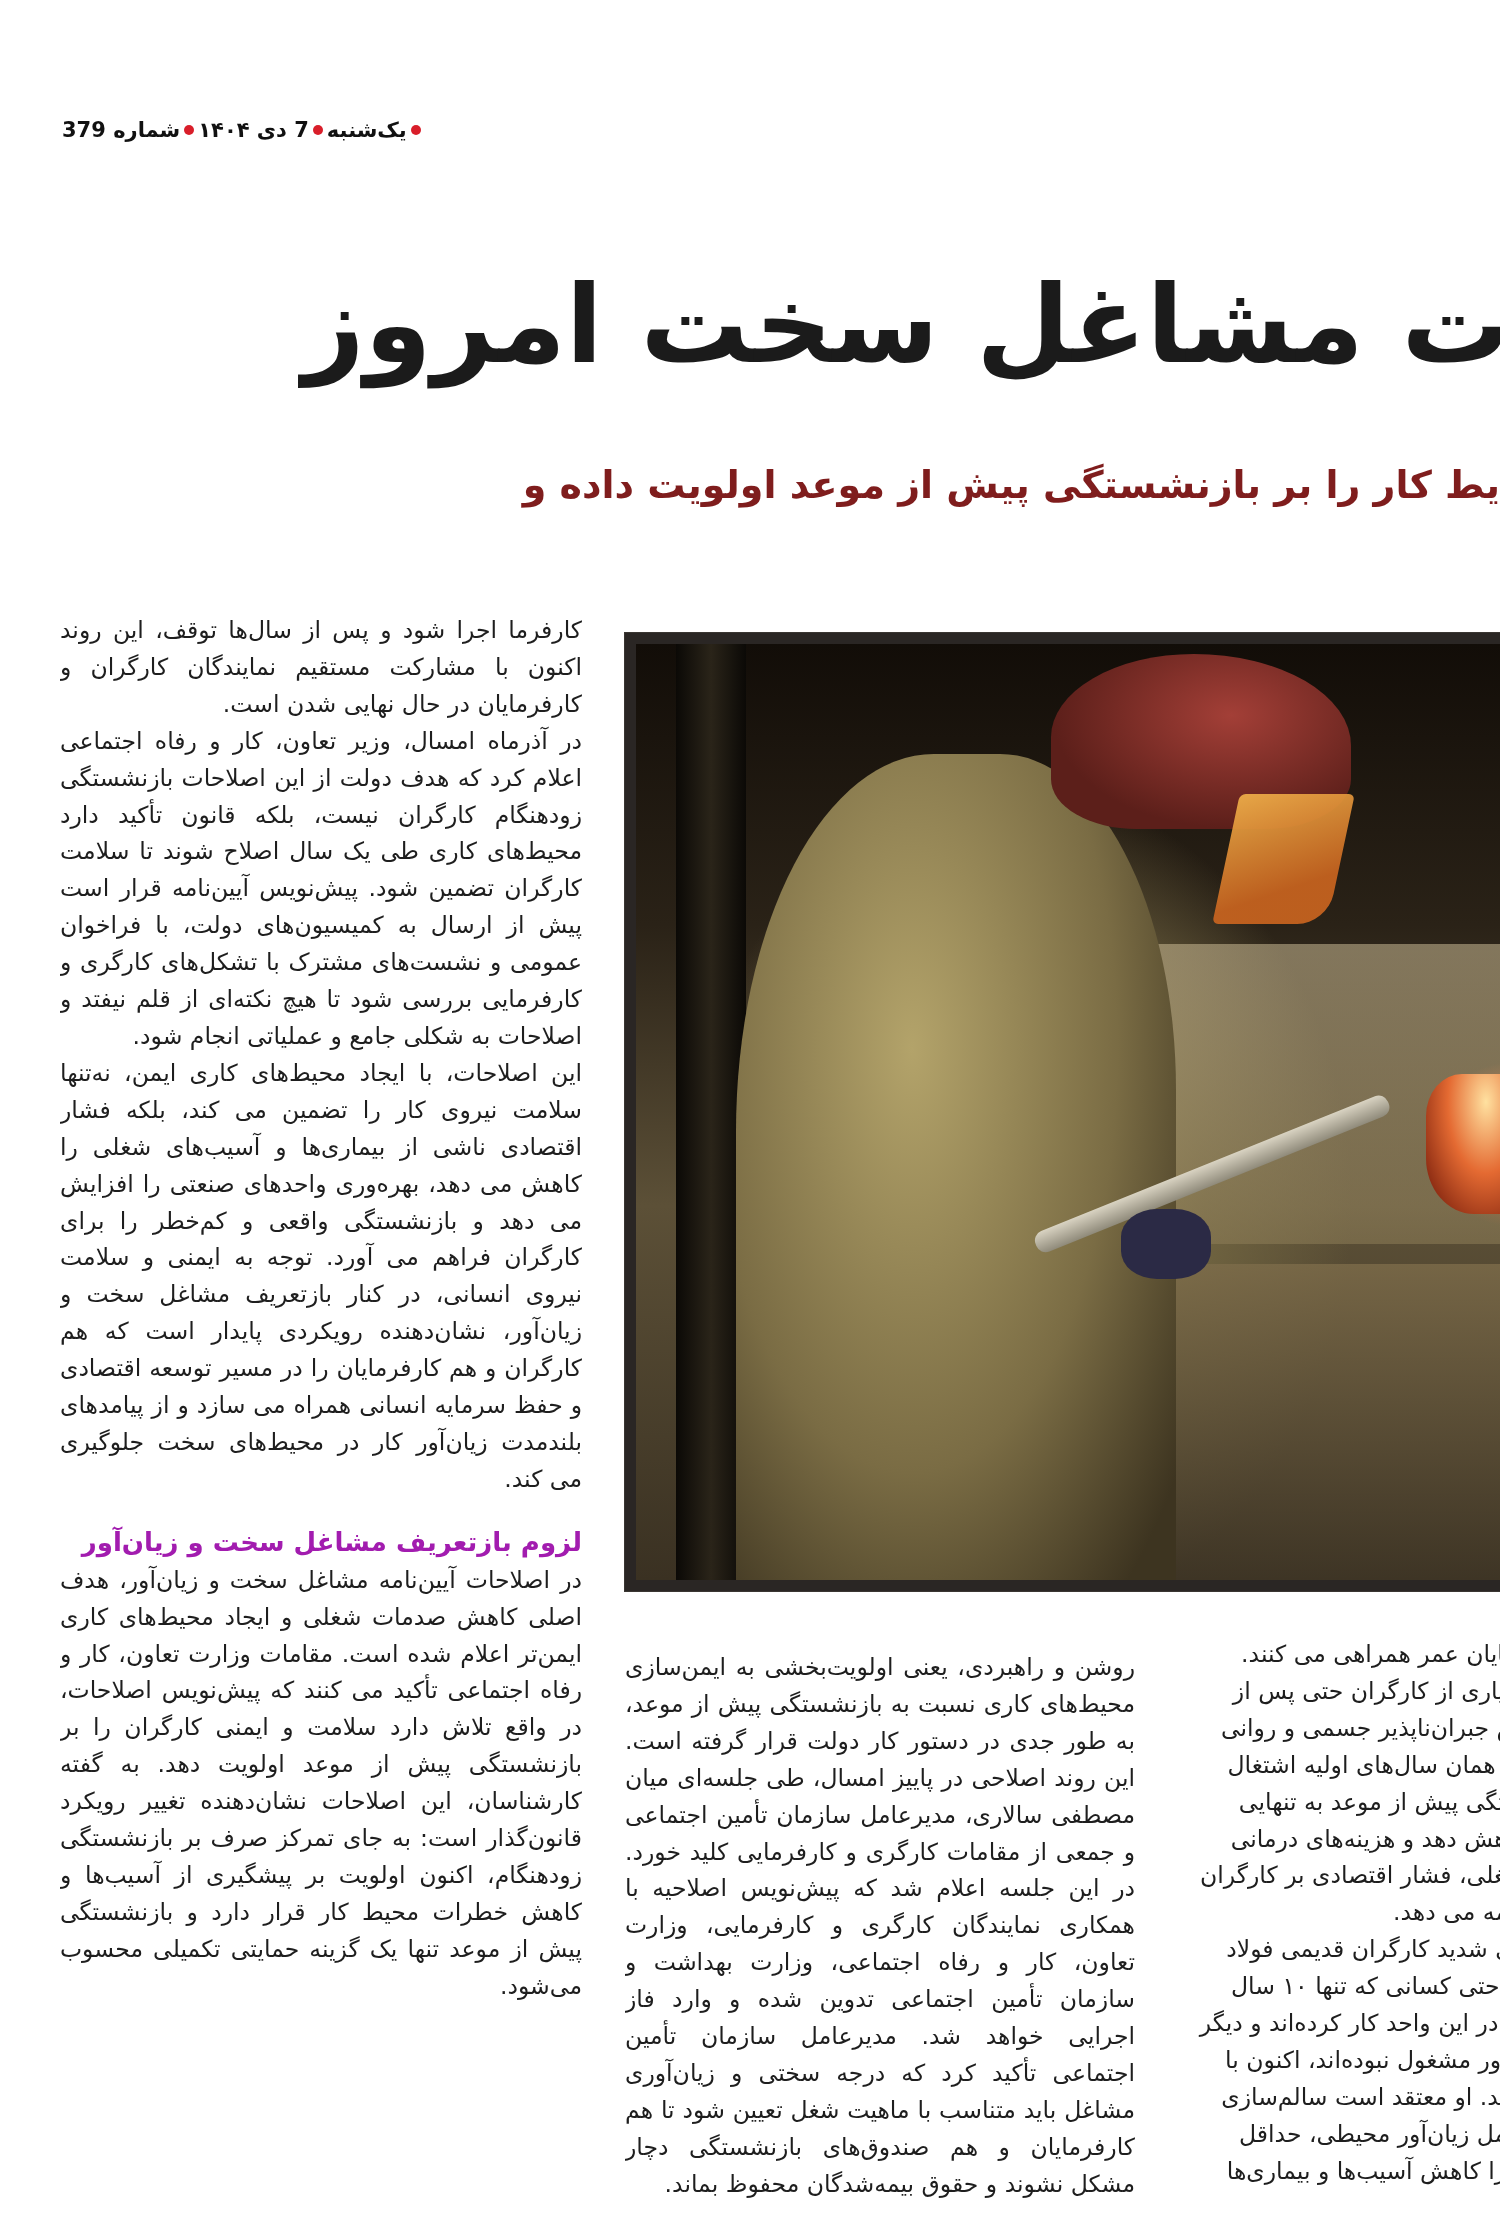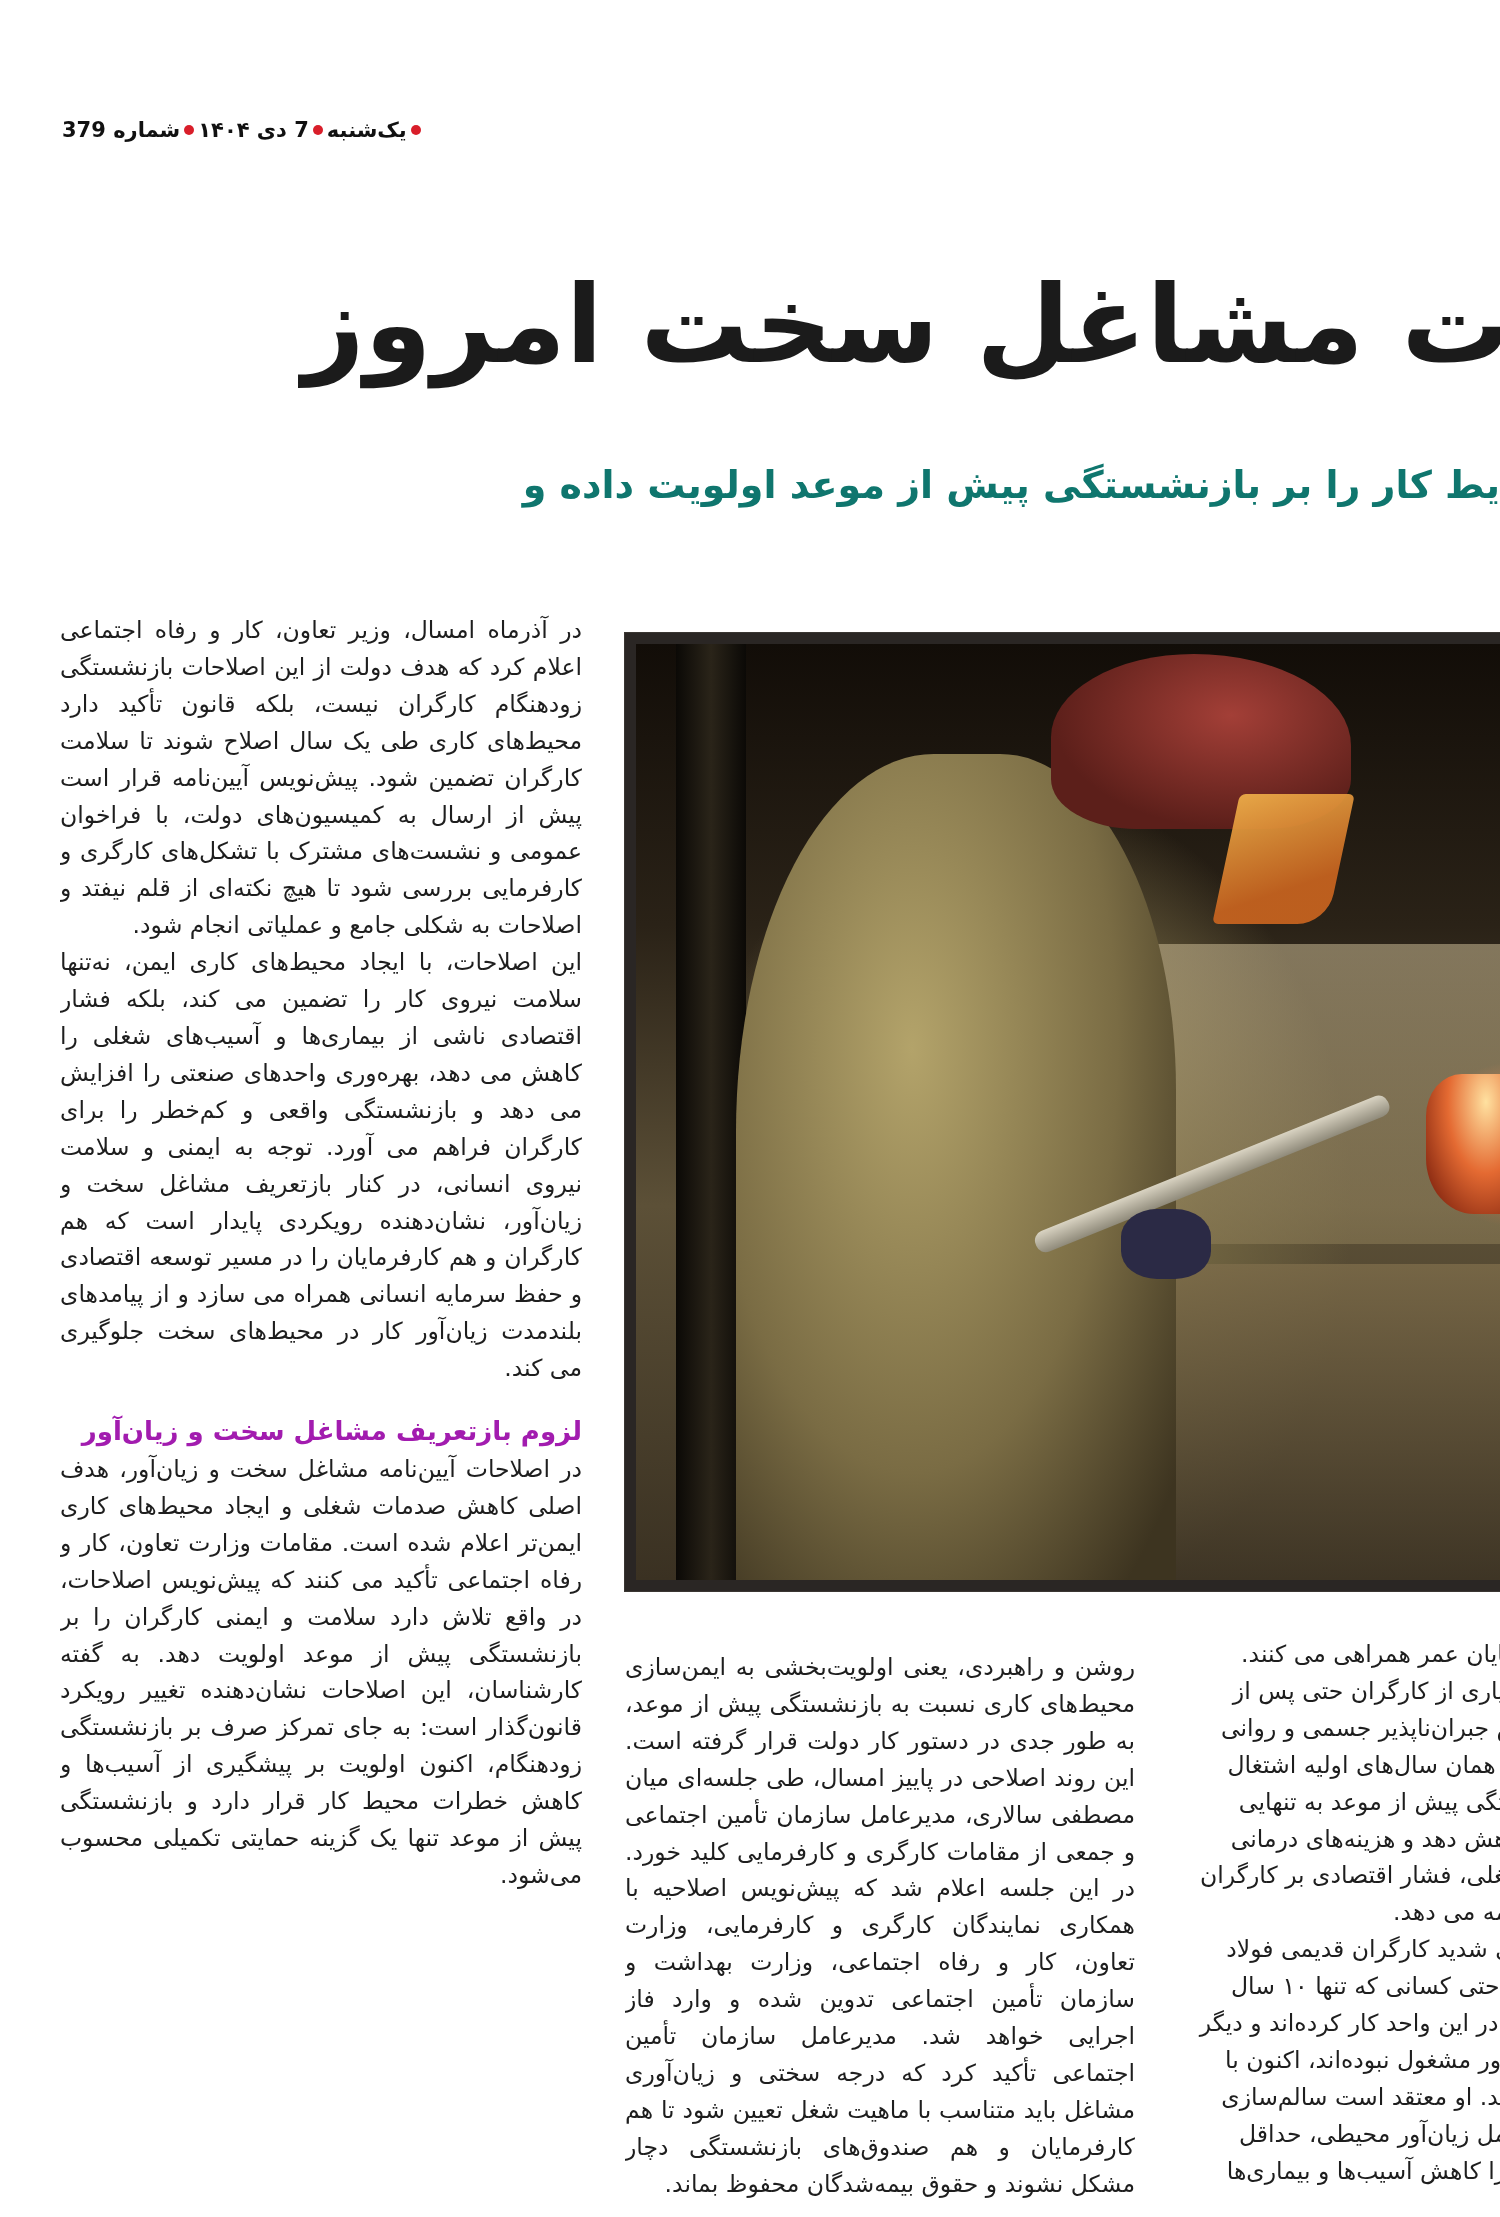--- a/index.html
+++ b/index.html
@@ -17,21 +17,21 @@
     .headline {
       position: absolute; right: -10px; top: 255px;
       direction: rtl; white-space: nowrap;
       font-family: "DejaVu Sans", sans-serif; font-weight: bold;
       font-size: 108px; line-height: 140px; color: #1b1b1b; letter-spacing: -2px;
     }
     .subheadline {
       position: absolute; right: 0px; top: 455px;
       direction: rtl; white-space: nowrap;
       font-family: "DejaVu Sans", sans-serif;
-      font-size: 38px; line-height: 60px; color: #0f766e;
+      font-size: 38px; line-height: 60px; color: #7f1d1d;
     }
 
     .col {
       position: absolute; direction: rtl; text-align: justify;
       font-family: "DejaVu Sans", sans-serif; font-size: 23.5px; line-height: 36.9px;
       color: #1e1e1e; overflow: hidden;
     }
     .col p { text-align-last: right; }
     .col-left { left: 60px; width: 522px; top: 612px; height: 1605px; }
     .col-mid  { left: 625px; width: 510px; top: 1636px; height: 581px; margin-top: 13px; }
@@ -87,20 +87,21 @@
     <div class="body-coat"></div>
     <div class="helmet"></div>
     <div class="visor"></div>
     <div class="arm"></div>
     <div class="glove"></div>
     <div class="crucible"></div>
   </div>
 </div>
 
 <div class="col col-left">
+  <p>کارفرما اجرا شود و پس از سال‌ها توقف، این روند اکنون با مشارکت مستقیم نمایندگان کارگران و کارفرمایان در حال نهایی شدن است.</p>
   <p>در آذرماه امسال، وزیر تعاون، کار و رفاه اجتماعی اعلام کرد که هدف دولت از این اصلاحات بازنشستگی زودهنگام کارگران نیست، بلکه قانون تأکید دارد محیط‌های کاری طی یک سال اصلاح شوند تا سلامت کارگران تضمین شود. پیش‌نویس آیین‌نامه قرار است پیش از ارسال به کمیسیون‌های دولت، با فراخوان عمومی و نشست‌های مشترک با تشکل‌های کارگری و کارفرمایی بررسی شود تا هیچ نکته‌ای از قلم نیفتد و اصلاحات به شکلی جامع و عملیاتی انجام شود.</p>
   <p>این اصلاحات، با ایجاد محیط‌های کاری ایمن، نه‌تنها سلامت نیروی کار را تضمین می کند، بلکه فشار اقتصادی ناشی از بیماری‌ها و آسیب‌های شغلی را کاهش می دهد، بهره‌وری واحدهای صنعتی را افزایش می دهد و بازنشستگی واقعی و کم‌خطر را برای کارگران فراهم می آورد. توجه به ایمنی و سلامت نیروی انسانی، در کنار بازتعریف مشاغل سخت و زیان‌آور، نشان‌دهنده رویکردی پایدار است که هم کارگران و هم کارفرمایان را در مسیر توسعه اقتصادی و حفظ سرمایه انسانی همراه می سازد و از پیامدهای بلندمدت زیان‌آور کار در محیط‌های سخت جلوگیری می کند.</p>
   <h3 class="subhead-red">لزوم بازتعریف مشاغل سخت و زیان‌آور</h3>
   <p>در اصلاحات آیین‌نامه مشاغل سخت و زیان‌آور، هدف اصلی کاهش صدمات شغلی و ایجاد محیط‌های کاری ایمن‌تر اعلام شده است. مقامات وزارت تعاون، کار و رفاه اجتماعی تأکید می کنند که پیش‌نویس اصلاحات، در واقع تلاش دارد سلامت و ایمنی کارگران را بر بازنشستگی پیش از موعد اولویت دهد. به گفته کارشناسان، این اصلاحات نشان‌دهنده تغییر رویکرد قانون‌گذار است: به جای تمرکز صرف بر بازنشستگی زودهنگام، اکنون اولویت بر پیشگیری از آسیب‌ها و کاهش خطرات محیط کار قرار دارد و بازنشستگی پیش از موعد تنها یک گزینه حمایتی تکمیلی محسوب می‌شود.</p>
 </div>
 
 <div class="col col-mid">
   <p>روشن و راهبردی، یعنی اولویت‌بخشی به ایمن‌سازی محیط‌های کاری نسبت به بازنشستگی پیش از موعد، به طور جدی در دستور کار دولت قرار گرفته است. این روند اصلاحی در پاییز امسال، طی جلسه‌ای میان مصطفی سالاری، مدیرعامل سازمان تأمین اجتماعی و جمعی از مقامات کارگری و کارفرمایی کلید خورد. در این جلسه اعلام شد که پیش‌نویس اصلاحیه با همکاری نمایندگان کارگری و کارفرمایی، وزارت تعاون، کار و رفاه اجتماعی، وزارت بهداشت و سازمان تأمین اجتماعی تدوین شده و وارد فاز اجرایی خواهد شد. مدیرعامل سازمان تأمین اجتماعی تأکید کرد که درجه سختی و زیان‌آوری مشاغل باید متناسب با ماهیت شغل تعیین شود تا هم کارفرمایان و هم صندوق‌های بازنشستگی دچار مشکل نشوند و حقوق بیمه‌شدگان محفوظ بماند.</p>
 </div>
 

